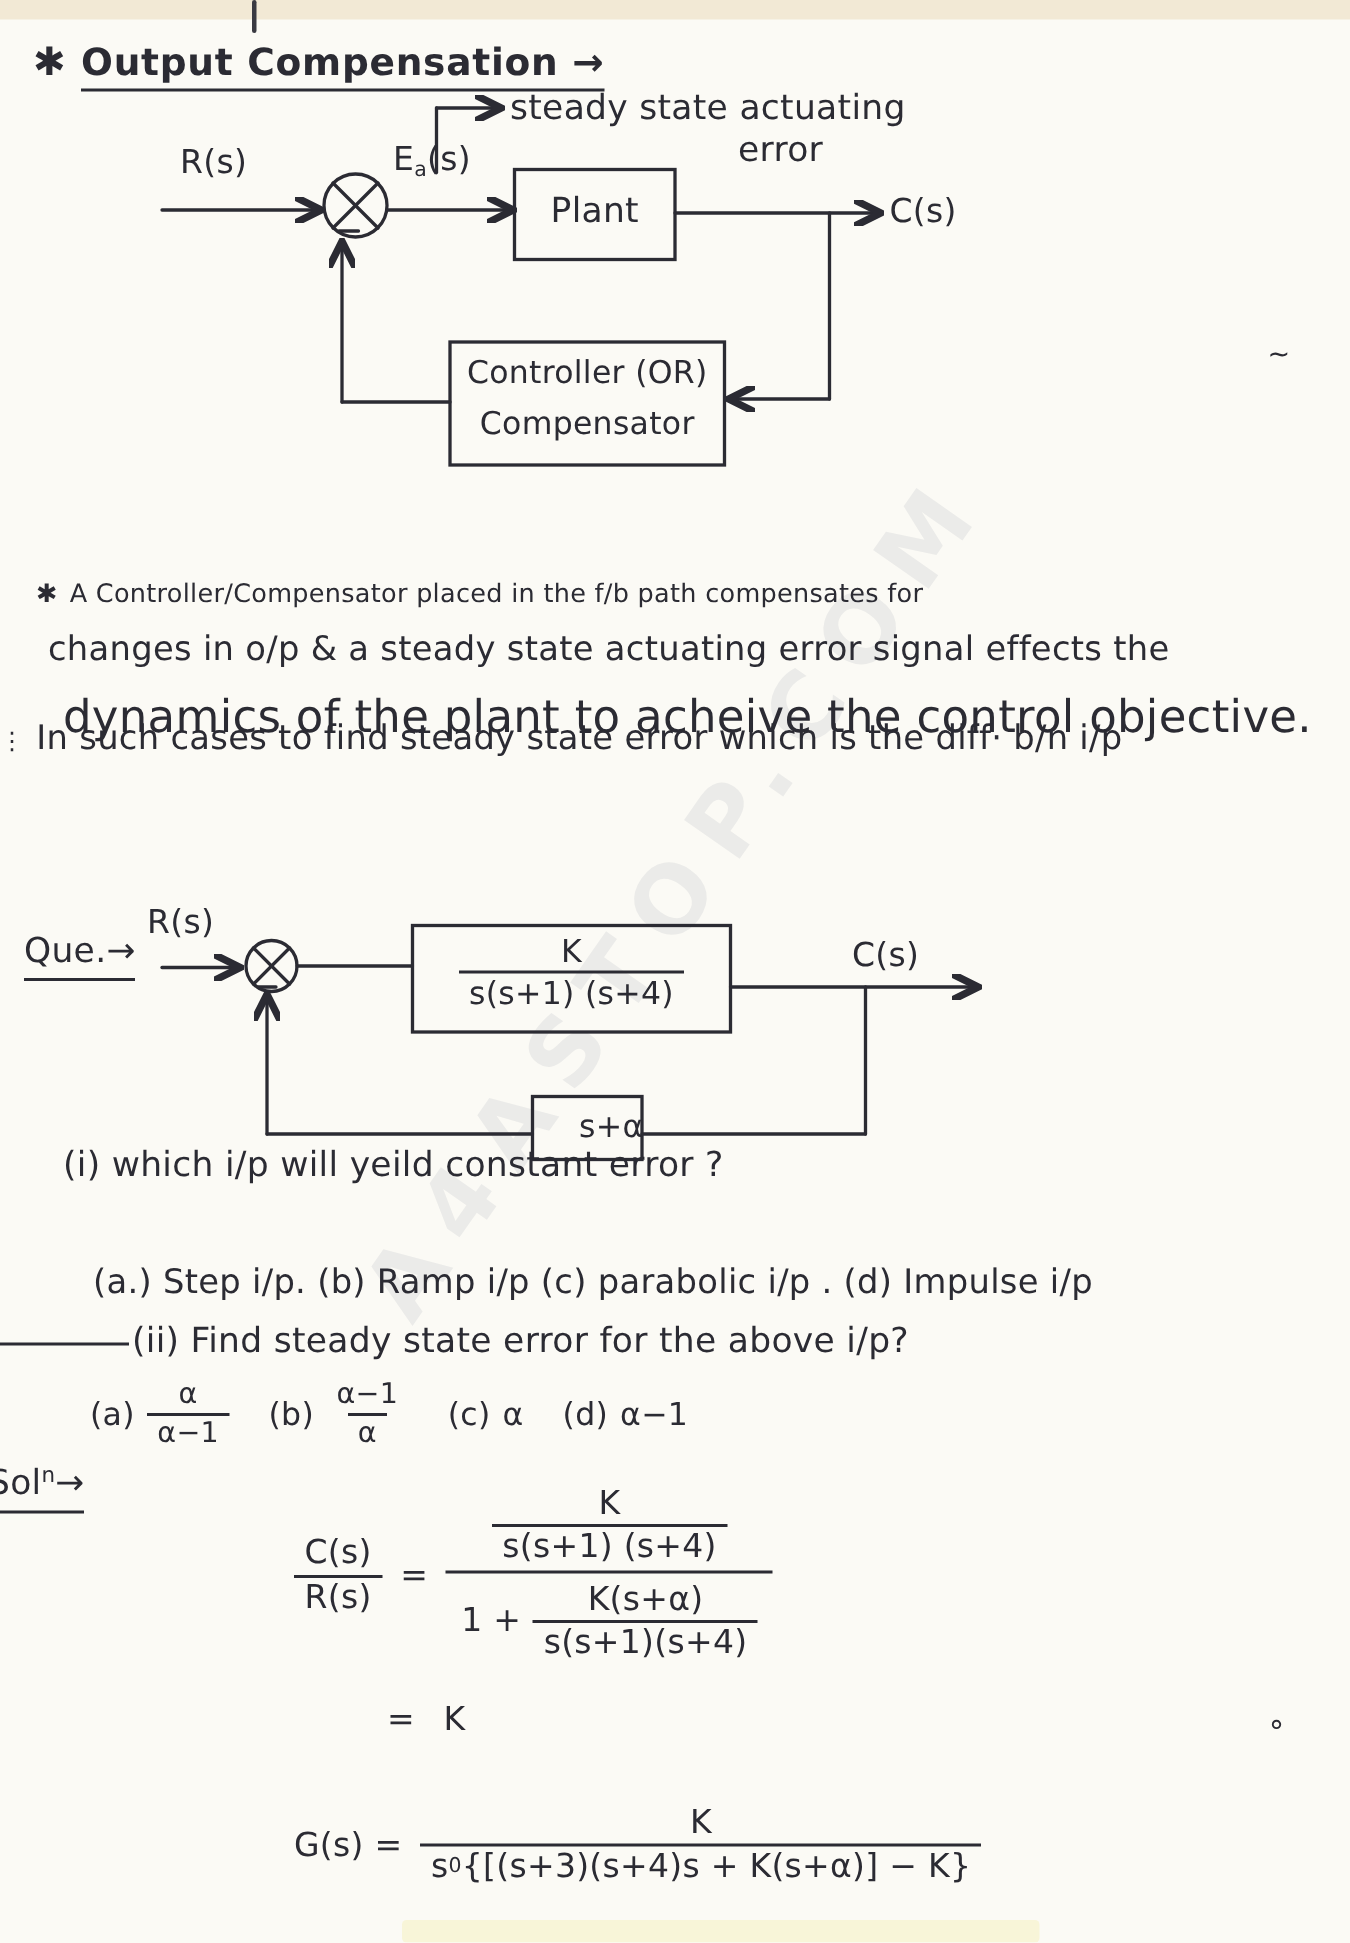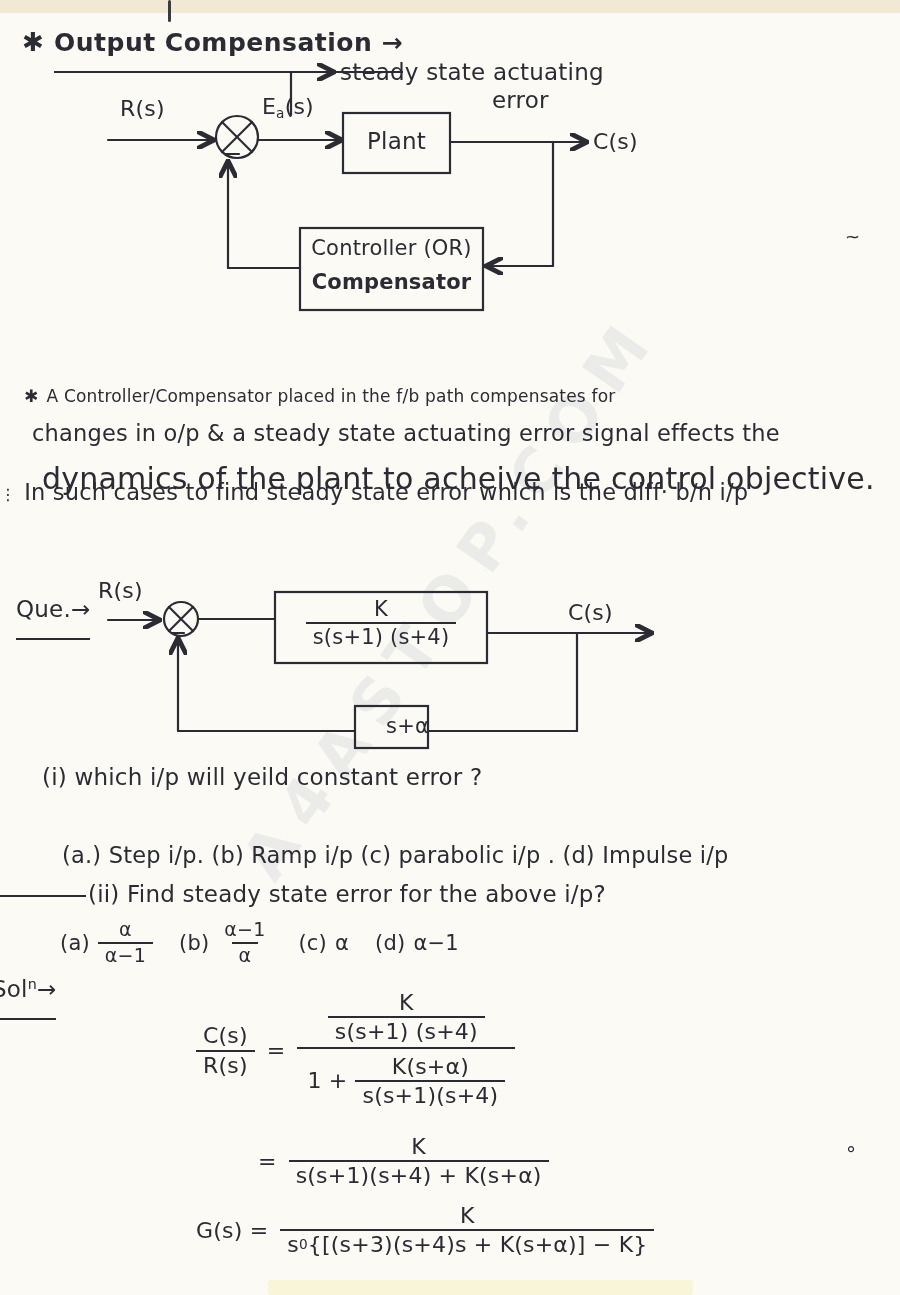--- a/index.html
+++ b/index.html
@@ -4,21 +4,21 @@
 <style>
   html,body{margin:0;padding:0;}
   body{
     width:900px;height:1295px;position:relative;overflow:hidden;
     background:#fbfaf5;
     color:#2b2b33;
     font-family:"DejaVu Sans", sans-serif;
   }
   .abs{position:absolute;}
   .hw{font-size:22px;letter-spacing:0.2px;line-height:1.25;white-space:nowrap;}
-  .underline{border-bottom:2px solid #2b2b33;padding-bottom:14px;}
+  .underline{border-bottom:2px solid #2b2b33;padding-bottom:3px;}
   svg{position:absolute;left:0;top:0;overflow:visible;}
   svg line, svg path, svg rect, svg circle{stroke:#2b2b33;stroke-width:2.2;fill:none;stroke-linecap:round;}
   .frac{display:inline-flex;flex-direction:column;align-items:center;text-align:center;vertical-align:middle;}
   .frac .num,.frac .den{padding:1px 7px;line-height:1.15;white-space:nowrap;}
   .frac .den{border-top:2px solid #2b2b33;display:inline-flex;align-items:center;gap:8px;justify-content:flex-start;}
   .eqrow{display:inline-flex;align-items:center;gap:12px;white-space:nowrap;}
   sup.sp{font-size:0.62em;vertical-align:0.55em;}
   sub.sb{font-size:0.62em;vertical-align:-0.3em;}
   .watermark{
     position:absolute;left:40px;top:560px;width:820px;text-align:center;
@@ -77,34 +77,34 @@
     <line x1="300" y1="213" x2="228" y2="213"></line>
     <line x1="228" y1="213" x2="228" y2="108" marker-end="url(#ar1)"></line>
   </svg>
   <div class="abs hw" style="left:120px;top:40px;">R(s)</div>
   <div class="abs hw" style="left:262px;top:38px;"><span>E</span><sub class="sb">a</sub><span>(s)</span></div>
   <div class="abs hw" style="left:340px;top:3px;font-size:23px;">steady state actuating</div>
   <div class="abs hw" style="left:492px;top:31px;font-size:23px;">error</div>
   <div class="boxlabel hw" style="left:343px;top:72px;width:107px;font-size:23px;">Plant</div>
   <div class="abs hw" style="left:593px;top:73px;">C(s)</div>
   <div class="boxlabel hw" style="left:300px;top:180px;width:183px;font-size:21px;">Controller (OR)</div>
-  <div class="boxlabel hw" style="left:300px;top:214px;width:183px;font-size:21px;font-weight:bold;">Compensator</div>
+  <div class="boxlabel hw" style="left:300px;top:214px;width:183px;font-size:21px;">Compensator</div>
 </div>
 
 <div class="abs" style="left:24px;top:338px;">
   <div class="hw" style="font-size:17px;margin-top:48px;"><span style="margin-right:8px;">✱</span><span>A Controller/Compensator placed in the f/b path compensates for</span></div>
   <div class="hw" style="font-size:22.5px;margin:12px 0 0 8px;">changes in o/p &amp; a steady state actuating error signal effects the</div>
   <div class="hw" style="font-size:30px;margin:13px 0 0 18px;">dynamics of the plant to acheive the control objective.</div>
 </div>
 
 <div class="abs" style="left:0;top:478px;">
   <div class="hw" style="font-size:22.5px;"><span style="margin-right:8px;font-size:16px;">⋮</span><span>In such cases to find steady state error which is the diff· b/n i/p</span></div>
 </div>
 
-<div class="abs" style="left:0;top:575px;width:900px;height:190px;">
+<div class="abs" style="left:0;top:600px;width:900px;height:190px;">
   <svg width="900" height="190" viewBox="0 0 900 190">
     <defs>
       <marker id="ar2" markerWidth="9" markerHeight="8" refX="7" refY="4" orient="auto">
         <path d="M0,0 L8,4 L0,8" fill="none" stroke="#2b2b33" stroke-width="1.6"></path>
       </marker>
     </defs>
 
     <line x1="108" y1="45" x2="158" y2="45" marker-end="url(#ar2)"></line>
 
     <circle cx="181" cy="44" r="17"></circle>
@@ -201,23 +201,20 @@
           </span>
       </span>
     </span>
   </span>
 </div>
 
 <div class="abs eqrow hw" style="left:258px;top:1133px;font-size:22px;">
   <span>=</span>
   <span class="frac">
     <span class="num">K</span>
-    <span class="den">
-        <span>s(s+1)(s+4) + K(s+α)</span>
-      </span>
   </span>
 </div>
 
 <div class="abs eqrow hw" style="left:196px;top:1202px;font-size:22px;">
   <span>G(s) =</span>
   <span class="frac">
     <span class="num">K</span>
     <span class="den" style="gap:0;">
       <span>s</span>
         <sup class="sp">0</sup>

